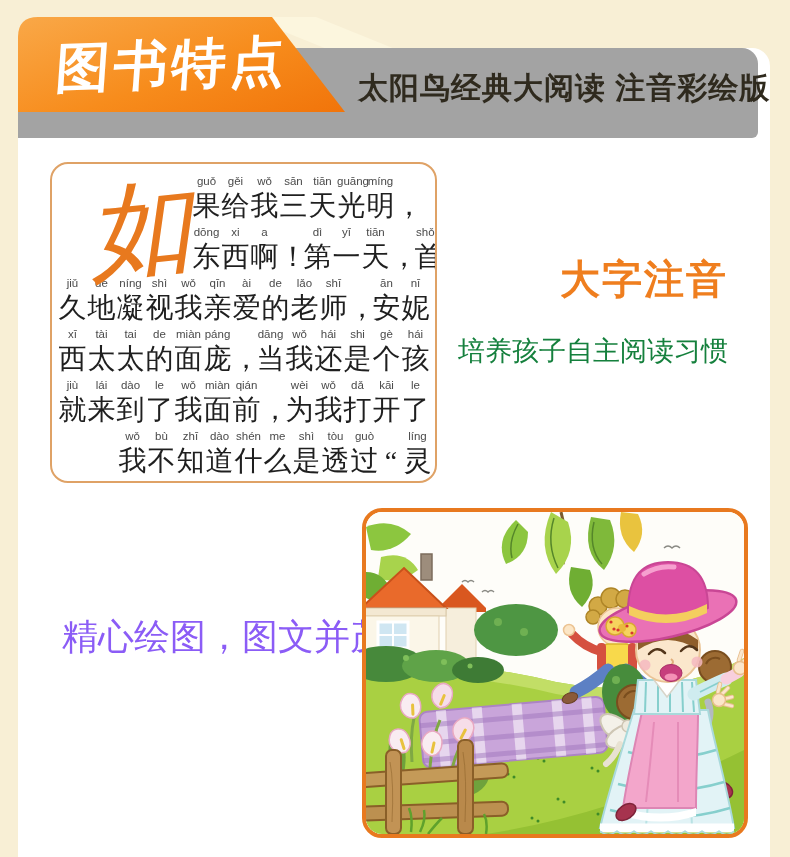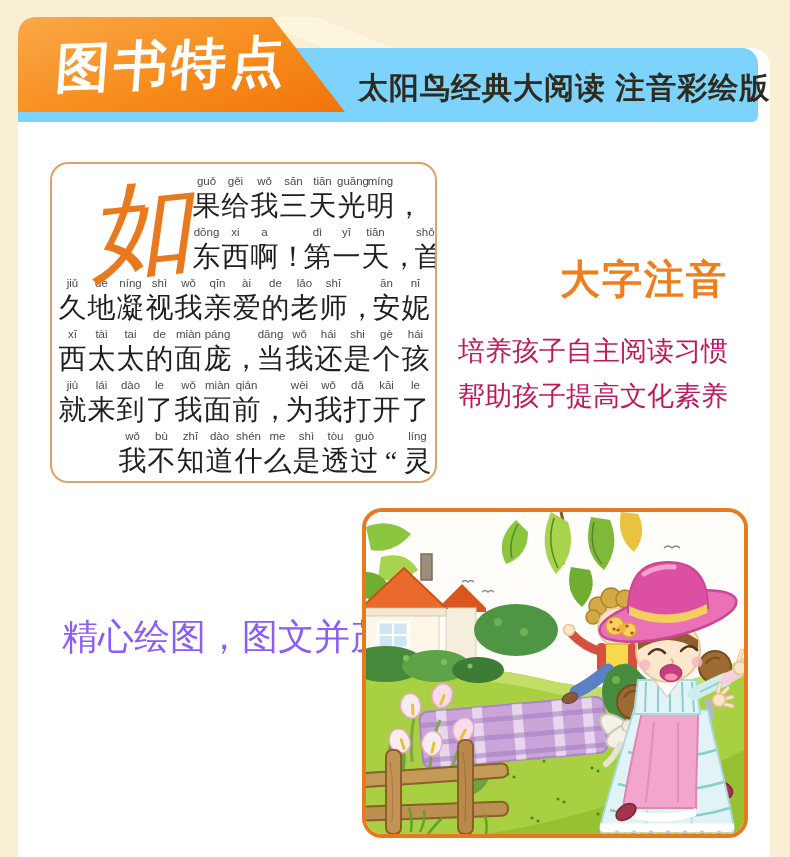--- a/index.html
+++ b/index.html
@@ -2,22 +2,22 @@
 <html><head>
 <meta charset="utf-8">
 <style>
   html,body{margin:0;padding:0;}
   body{font-family:"Liberation Sans","DejaVu Sans",sans-serif;}
   .canvas{position:relative;width:790px;height:857px;background:#F8EFD5;overflow:hidden;}
 
   .white-panel{position:absolute;left:18px;top:48px;width:752px;height:809px;
     background:#FFFFFF;border-top-right-radius:18px;}
 
-  .yellow-band{position:absolute;left:18px;top:48px;width:740px;height:74px;
-    background:#7dd3fc;border-radius:0 16px 6px 0;}
+  .yellow-band{position:absolute;left:18px;top:48px;width:740px;height:90px;
+    background:#a3a3a3;border-radius:0 16px 6px 0;}
   .series-label{position:absolute;left:340px;right:8px;top:20px;text-align:center;
     font-size:30px;font-weight:bold;color:#2F2A1E;letter-spacing:1px;white-space:nowrap;}
 
   .ribbon-echo{position:absolute;left:240px;top:17px;width:160px;height:34px;
     background:#FCF6DE;clip-path:polygon(8px 0,76px 0,160px 34px,92px 34px);}
 
   .ribbon{position:absolute;left:18px;top:17px;width:327px;height:95px;
     background:linear-gradient(160deg,#F9A848 0%,#F78C1C 55%,#F1740A 100%);
     clip-path:path("M0,20 Q0,0 20,0 L254,0 L327,95 L0,95 Z");}
   .ribbon-title{position:absolute;left:38px;top:12px;color:#FFFFFF;font-weight:bold;
@@ -34,21 +34,21 @@
   .cell.punct{width:24px;}
   .py{display:block;font-size:11.5px;color:#4A4A4A;height:15px;line-height:15px;white-space:nowrap;}
   .hz{display:block;font-size:28px;line-height:34px;color:#1F1F1F;
     font-family:"Liberation Serif","DejaVu Serif",serif;}
 
   .feature{position:absolute;text-align:right;}
   .feature .title{font-weight:bold;color:#EF7E1E;letter-spacing:2px;white-space:nowrap;}
   .feature .line{white-space:nowrap;}
   .feature1{left:458px;top:252px;}
   .feature1 .title{font-size:40px;}
-  .feature1 .lines{margin-top:22px;font-size:27px;color:#be185d;line-height:1.65;}
+  .feature1 .lines{margin-top:22px;font-size:27px;color:#15803d;line-height:1.65;}
   .feature2{left:62px;top:598px;}
   .feature2 .title{font-size:45px;}
   .feature2 .lines{margin-top:10px;font-size:36px;color:#8b5cf6;line-height:1.62;}
 
   .illus-panel{position:absolute;left:362px;top:508px;width:386px;height:330px;
     border:4px solid #E8791F;border-radius:20px;background:#FEFDF9;overflow:hidden;
     box-sizing:border-box;}
   .illus-panel svg{display:block;width:378px;height:322px;}
 </style>
 </head>
@@ -77,21 +77,20 @@
         <div class="prow" style="margin-left: 0px;"><span class="cell"><span class="py">xī</span><span class="hz">西</span></span><span class="cell"><span class="py">tài</span><span class="hz">太</span></span><span class="cell"><span class="py">tai</span><span class="hz">太</span></span><span class="cell"><span class="py">de</span><span class="hz">的</span></span><span class="cell"><span class="py">miàn</span><span class="hz">面</span></span><span class="cell"><span class="py">páng</span><span class="hz">庞</span></span><span class="cell punct"><span class="py"></span><span class="hz">，</span></span><span class="cell"><span class="py">dāng</span><span class="hz">当</span></span><span class="cell"><span class="py">wǒ</span><span class="hz">我</span></span><span class="cell"><span class="py">hái</span><span class="hz">还</span></span><span class="cell"><span class="py">shi</span><span class="hz">是</span></span><span class="cell"><span class="py">gè</span><span class="hz">个</span></span><span class="cell"><span class="py">hái</span><span class="hz">孩</span></span></div>
         <div class="prow" style="margin-left: 0px;"><span class="cell"><span class="py">jiù</span><span class="hz">就</span></span><span class="cell"><span class="py">lái</span><span class="hz">来</span></span><span class="cell"><span class="py">dào</span><span class="hz">到</span></span><span class="cell"><span class="py">le</span><span class="hz">了</span></span><span class="cell"><span class="py">wǒ</span><span class="hz">我</span></span><span class="cell"><span class="py">miàn</span><span class="hz">面</span></span><span class="cell"><span class="py">qián</span><span class="hz">前</span></span><span class="cell punct"><span class="py"></span><span class="hz">，</span></span><span class="cell"><span class="py">wèi</span><span class="hz">为</span></span><span class="cell"><span class="py">wǒ</span><span class="hz">我</span></span><span class="cell"><span class="py">dǎ</span><span class="hz">打</span></span><span class="cell"><span class="py">kāi</span><span class="hz">开</span></span><span class="cell"><span class="py">le</span><span class="hz">了</span></span></div>
         <div class="prow" style="margin-left: 60px;"><span class="cell"><span class="py">wǒ</span><span class="hz">我</span></span><span class="cell"><span class="py">bù</span><span class="hz">不</span></span><span class="cell"><span class="py">zhī</span><span class="hz">知</span></span><span class="cell"><span class="py">dào</span><span class="hz">道</span></span><span class="cell"><span class="py">shén</span><span class="hz">什</span></span><span class="cell"><span class="py">me</span><span class="hz">么</span></span><span class="cell"><span class="py">shì</span><span class="hz">是</span></span><span class="cell"><span class="py">tòu</span><span class="hz">透</span></span><span class="cell"><span class="py">guò</span><span class="hz">过</span></span><span class="cell punct"><span class="py"></span><span class="hz">“</span></span><span class="cell"><span class="py">líng</span><span class="hz">灵</span></span></div>
       </div>
   </div>
 
   <div class="feature feature1">
     <div class="title">大字注音</div>
     <div class="lines">
       <div class="line">培养孩子自主阅读习惯</div>
-      <div class="line">帮助孩子提高文化素养</div>
     </div>
   </div>
 
   <div class="feature feature2">
     <div class="lines">
       <div class="line">精心绘图，图文并茂，</div>
     </div>
   </div>
 
   <div class="illus-panel">

